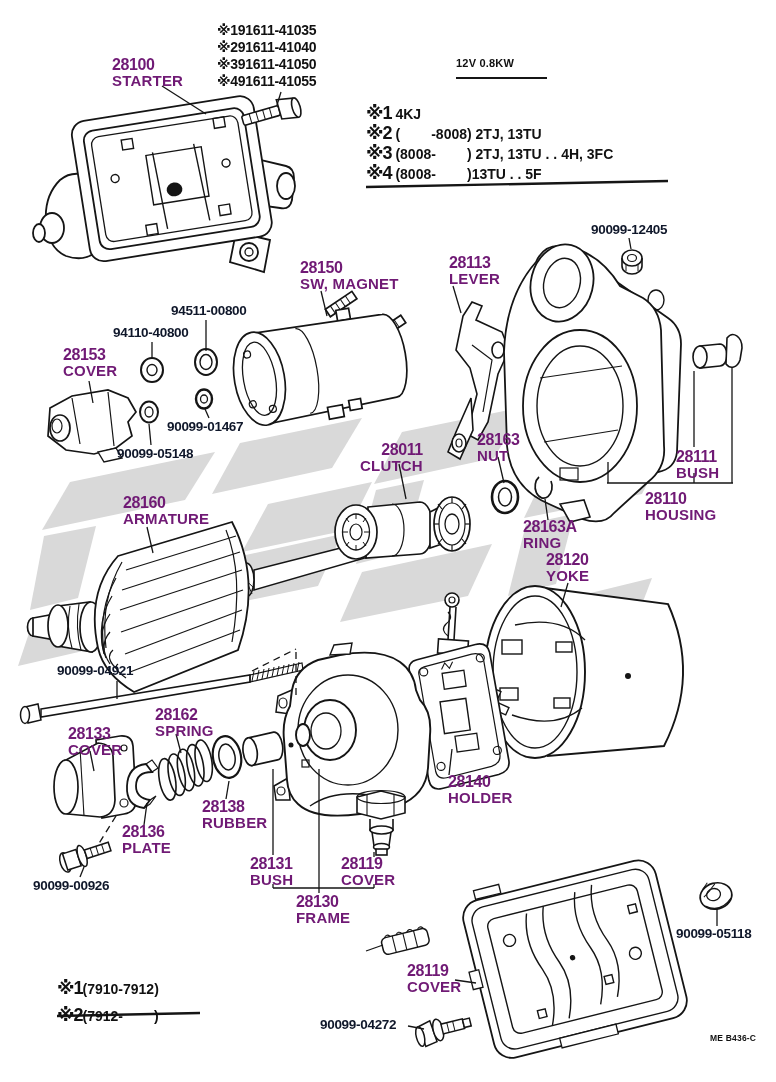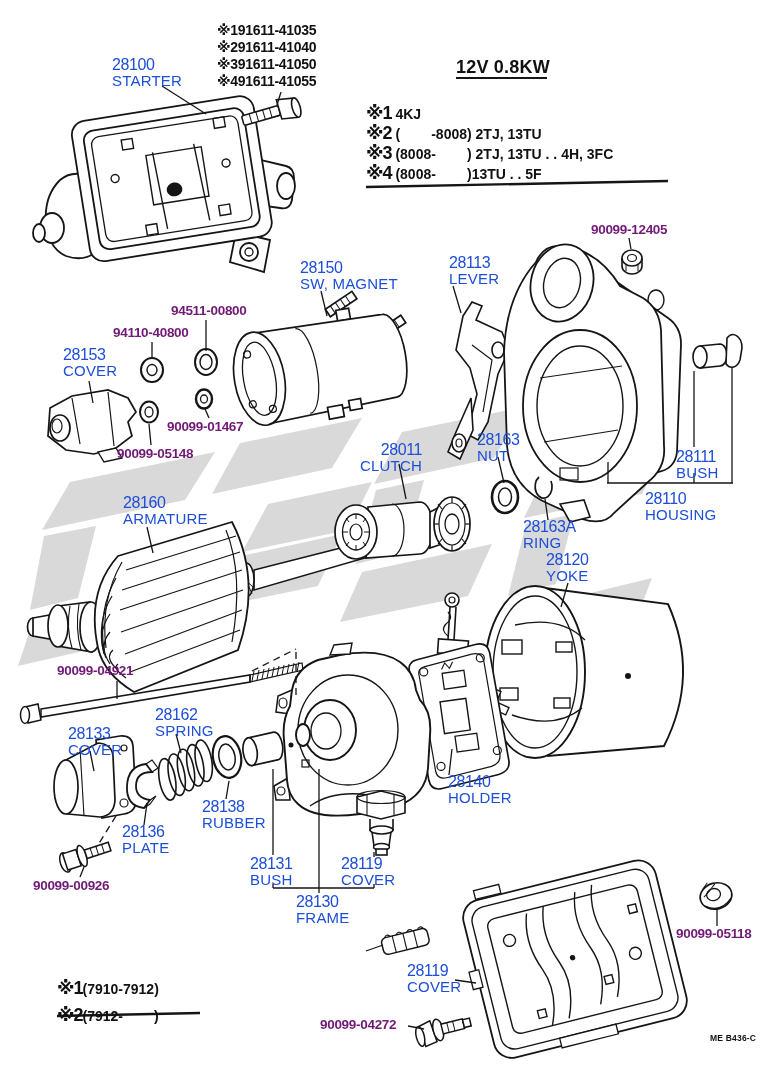--- a/index.html
+++ b/index.html
@@ -1,24 +1,24 @@
 <!DOCTYPE html>
 <html><head>
 <meta charset="utf-8">
 <style>
   html,body{margin:0;padding:0;background:#fff;}
   .page{position:relative;width:776px;height:1082px;background:#fff;overflow:hidden;
         font-family:"Liberation Sans","DejaVu Sans",sans-serif;color:#111;}
   svg.art{position:absolute;left:0;top:0;}
-  .lbl{position:absolute;font-weight:400;line-height:1.08;white-space:nowrap;color:#1d4ed8;}
+  .lbl{position:absolute;font-weight:700;line-height:1.08;white-space:nowrap;color:#701a75;}
   .lbl .num{font-size:16px;letter-spacing:-0.4px;display:block;}
   .lbl .nm{font-size:15px;letter-spacing:0.2px;display:block;}
-  .id{position:absolute;font-weight:700;font-size:13.5px;letter-spacing:-0.3px;white-space:nowrap;color:#701a75;}
+  .id{position:absolute;font-weight:700;font-size:13.5px;letter-spacing:-0.3px;white-space:nowrap;color:#0f172a;}
   .variants{position:absolute;font-weight:700;font-size:14px;line-height:17px;letter-spacing:-0.3px;}
-  .spec{position:absolute;font-weight:700;font-size:18px;letter-spacing:0.2px;}
+  .spec{position:absolute;font-weight:700;font-size:11px;letter-spacing:0.2px;}
   .notes{position:absolute;font-weight:700;}
   .note-row{white-space:pre;font-size:14px;line-height:19px;}
   .note-row .mark{font-size:18px;letter-spacing:-1px;}
   .fnotes .note-row{line-height:26px;}
   .alt .note-row{line-height:16px;font-size:14px;}
   .alt .note-row .mark{font-size:16px;}
   .doc{position:absolute;font-weight:700;font-size:8.5px;letter-spacing:0.2px;}
 </style>
 </head>
 <body>

